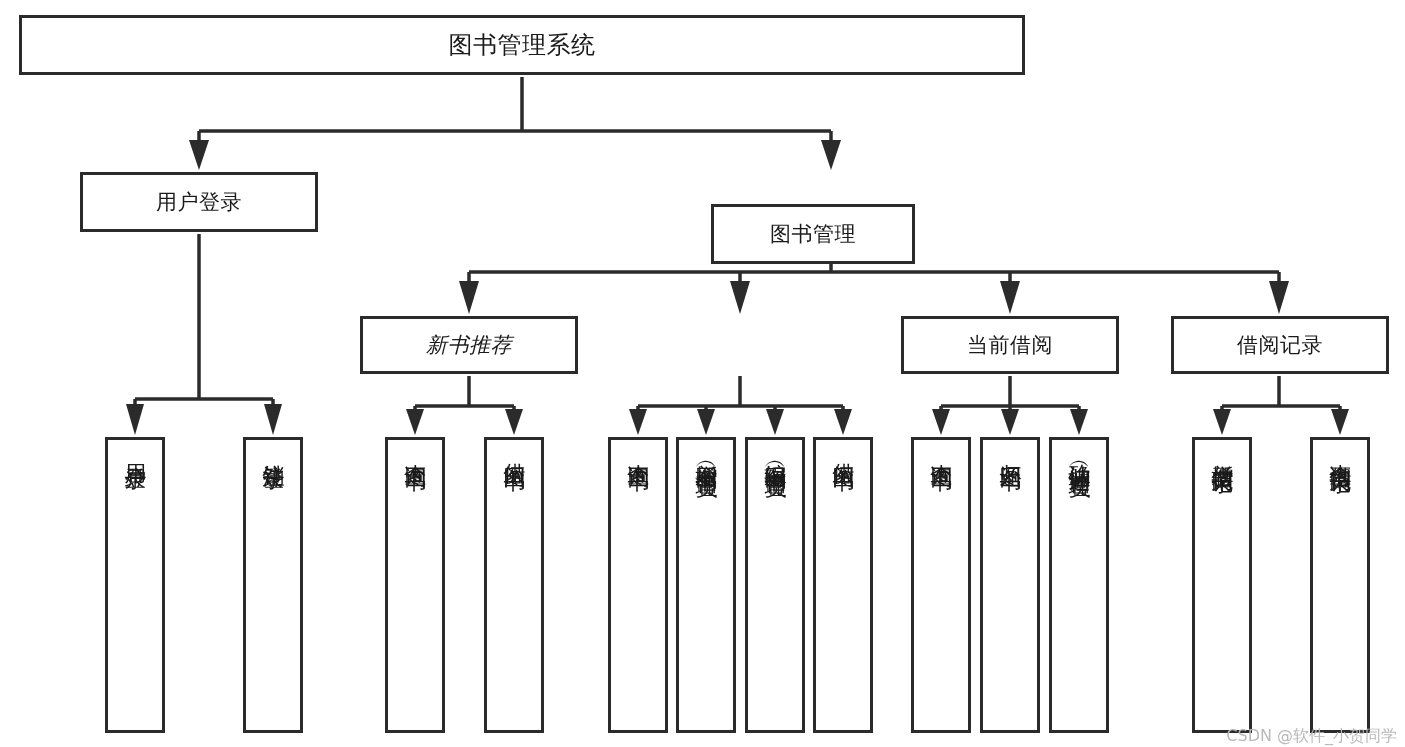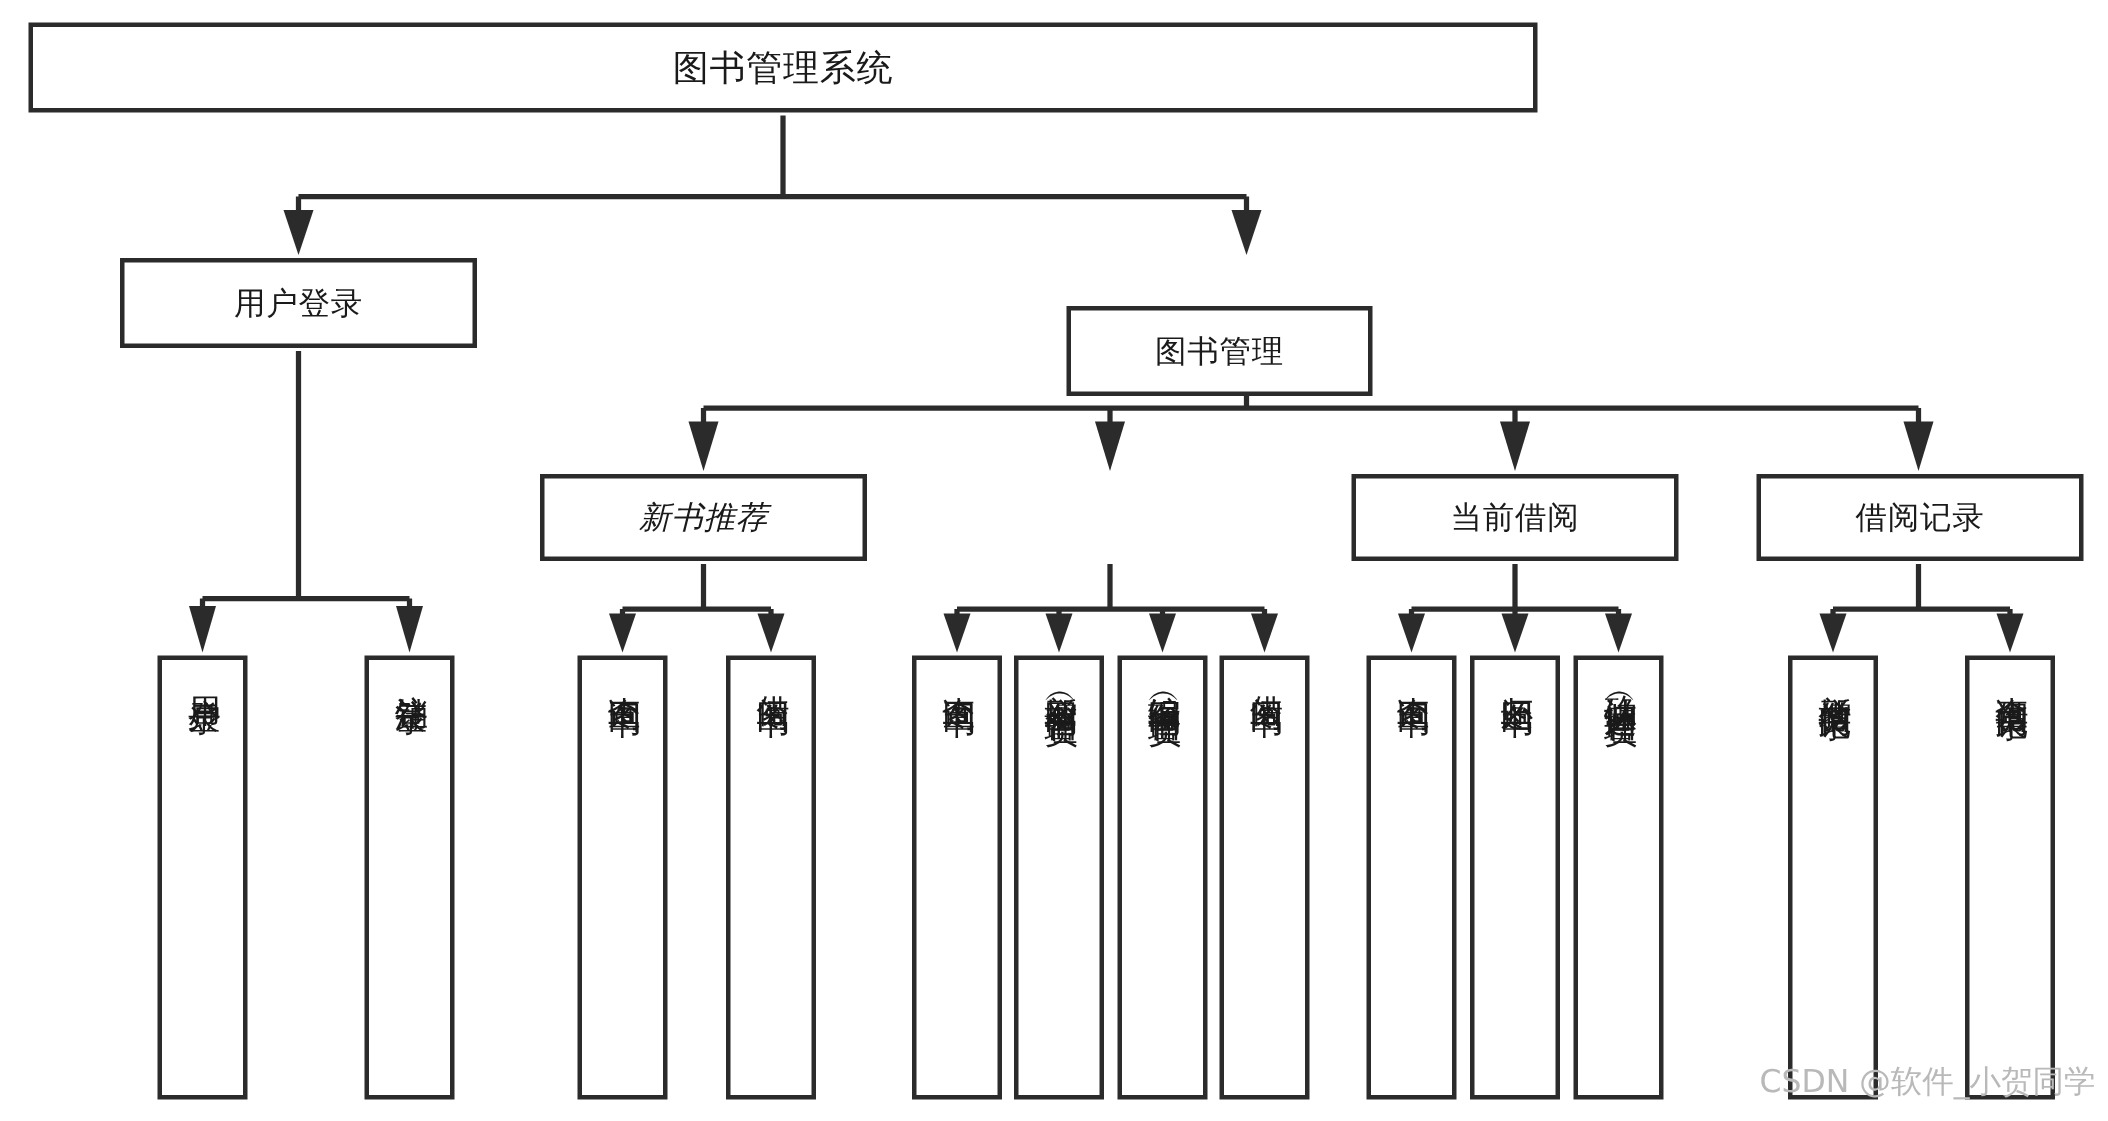--- a/index.html
+++ b/index.html
@@ -63,22 +63,22 @@
     top: 0;
     width: 1405px;
     height: 747px;
     z-index: 1;
     pointer-events: none;
   }
   
   #watermark {
     position: absolute;
     right: 8px;
-    bottom: 12px;
-    font-size: 21px;
+    bottom: 0;
+    font-size: 16px;
     color: #b9b9b9;
     z-index: 5;
     white-space: nowrap;
     font-family: "DejaVu Sans", "Liberation Sans", sans-serif;
   }
 </style>
 </head>
 <body>
 
 <div id="canvas">

